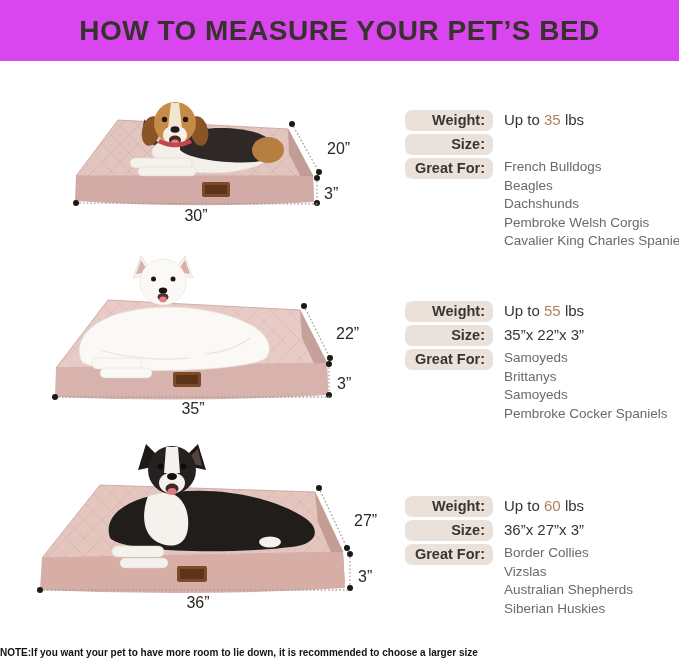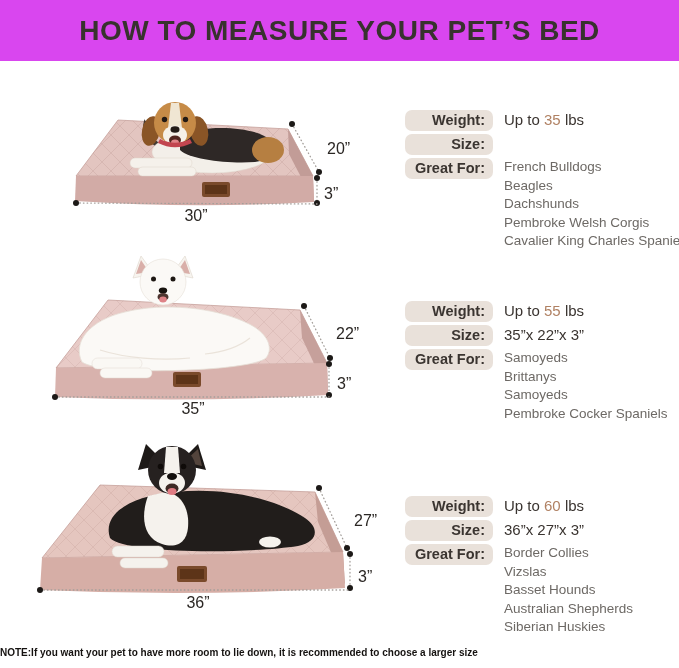--- a/index.html
+++ b/index.html
@@ -245,21 +245,20 @@
     </div>
     <div class="info-row">
       <div class="pill">Size:</div>
       <div class="value">36”x 27”x 3”</div>
     </div>
     <div class="info-row">
       <div class="pill">Great For:</div>
       <ul class="breeds">
         <li>Border Collies</li>
         <li>Vizslas</li>
-        <li>Basset Hounds</li>
         <li>Australian Shepherds</li>
         <li>Siberian Huskies</li>
       </ul>
     </div>
   </div>
 
   <div class="note">NOTE:If you want your pet to have more room to lie down, it is recommended to choose a larger size</div>
 
 </div>
 

